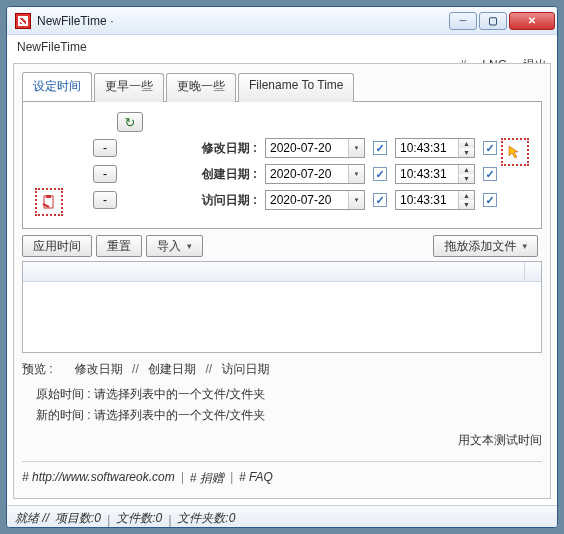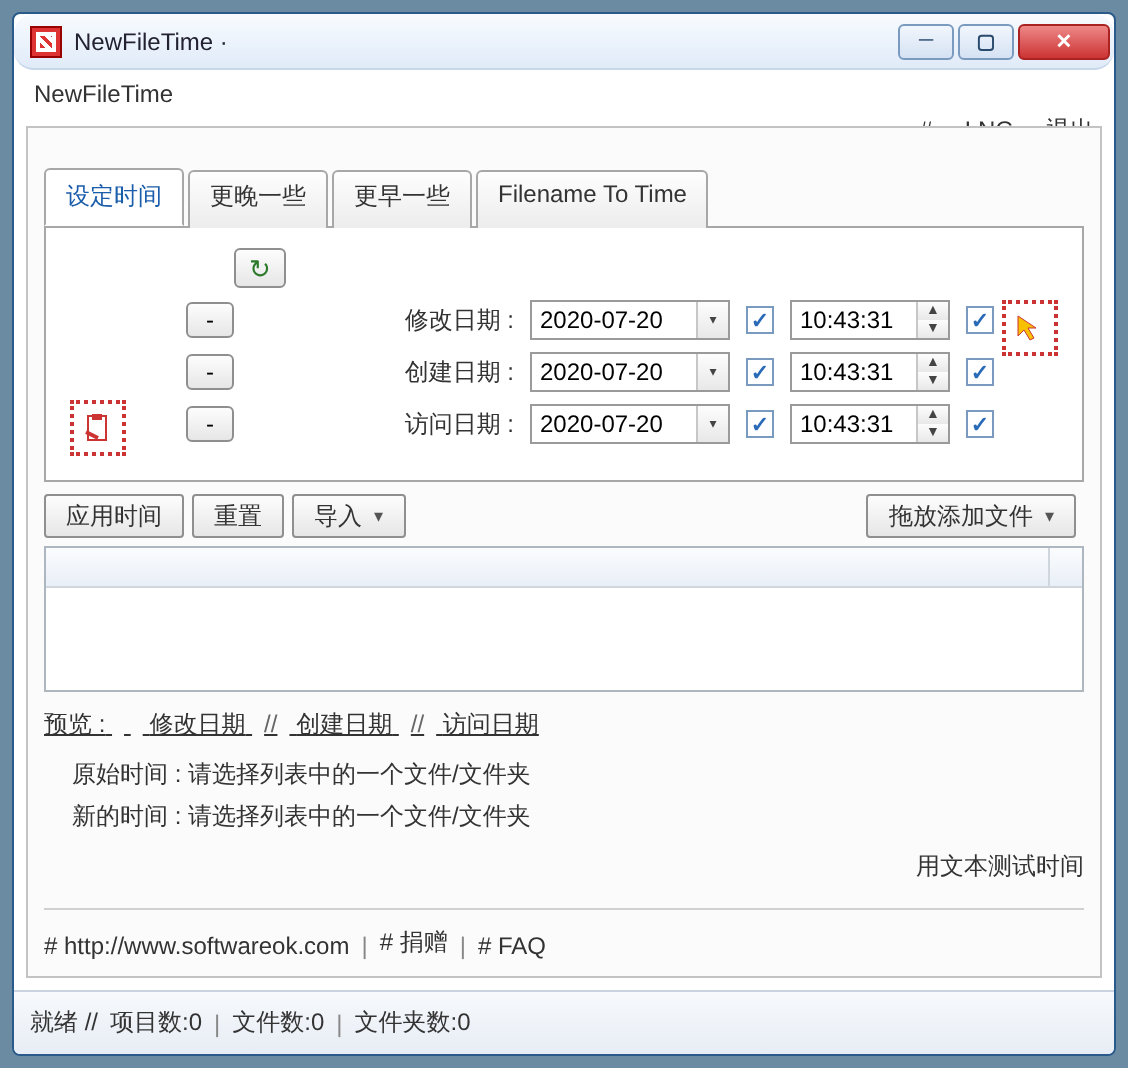--- a/index.html
+++ b/index.html
@@ -1,51 +1,51 @@
 <!DOCTYPE html>
 <html><head>
 <meta charset="utf-8">
 <style>
 * { box-sizing: border-box; margin: 0; padding: 0; font-family: "Microsoft YaHei", "Segoe UI", Tahoma, sans-serif; font-size: 12px; }
 body { background: #6b8ba3; padding: 6px; width: 564px; height: 534px; }
 
 .window { background: #fff; border: 1px solid #2a5a8c; border-radius: 4px; overflow: hidden; height: 100%; display: flex; flex-direction: column; }
 
 
-.titlebar { height: 28px; background: linear-gradient(#f8fbff, #e0ebf8); display: flex; align-items: center; padding: 0 2px 0 8px; border-bottom: 1px solid #c9d7eb; border-radius: 10px; }
+.titlebar { height: 28px; background: linear-gradient(#f8fbff, #e0ebf8); display: flex; align-items: center; padding: 0 2px 0 8px; border-bottom: 1px solid #c9d7eb; }
 .titlebar .app-icon { width: 16px; height: 16px; background: #d33; border: 1px solid #900; margin-right: 6px; position: relative; }
 .titlebar .app-icon::before { content: ''; position: absolute; inset: 2px; background: #fff; }
 .titlebar .app-icon::after { content: ''; position: absolute; inset: 4px; background: repeating-linear-gradient(45deg,#d33 0 2px,#fff 2px 4px); }
 .titlebar .title { flex: 1; color: #223; }
 .winbtns { display: flex; gap: 2px; }
 .winbtn { width: 28px; height: 18px; border: 1px solid #7a9bbf; border-radius: 3px; background: linear-gradient(#f1f6fd,#d5e2f3); display: flex; align-items: center; justify-content: center; color: #2a4b6e; font-weight: bold; font-size: 10px; }
 .winbtn.close { width: 46px; background: linear-gradient(#e88,#c33); border-color: #a22; color: #fff; }
 
 
 .menubar { height: 24px; display: flex; align-items: center; padding: 0 10px; gap: 16px; color: #333; }
 .menubar .left { flex: 1; }
 .menu-item { cursor: default; margin-top: 36px; }
 
 
 .content { flex: 1; border: 1px solid #c3c3c3; margin: 4px 6px 6px 6px; background: #fbfbfb; display: flex; flex-direction: column; padding: 8px; overflow: hidden; }
 
 
 .tabstrip { display: flex; border-bottom: 1px solid #a7a7a7; }
-.tab { padding: 4px 10px 5px; border: 1px solid #a7a7a7; border-bottom: none; margin-right: 2px; background: linear-gradient(#fefefe,#ececec); border-radius: 3px 3px 0 0; color: #333; position: relative; top: 1px; margin-top: 12px; }
+.tab { padding: 4px 10px 5px; border: 1px solid #a7a7a7; border-bottom: none; margin-right: 2px; background: linear-gradient(#fefefe,#ececec); border-radius: 3px 3px 0 0; color: #333; position: relative; top: 1px; }
 .tab.active { background: #fff; border-bottom: 1px solid #fff; top: 0; padding-top: 5px; color: #1a5daa; }
 
 .tabpanel { border: 1px solid #a7a7a7; border-top: none; background: #fff; padding: 10px 12px 12px; position: relative; }
 
 .refresh-row { margin-left: 82px; margin-bottom: 6px; }
 .btn-sm { width: 26px; height: 20px; border: 1px solid #8f8f8f; border-radius: 3px; background: linear-gradient(#fdfdfd,#e6e6e6); display: inline-flex; align-items: center; justify-content: center; color: #2d7a2d; font-size: 13px; }
 
 .date-row { display: flex; align-items: center; gap: 8px; margin-bottom: 6px; }
 .date-row .col-btn { width: 26px; }
 .btn-dash { width: 24px; height: 18px; border: 1px solid #8f8f8f; border-radius: 3px; background: linear-gradient(#fdfdfd,#e6e6e6); display: inline-flex; align-items: center; justify-content: center; }
-.col-label { width: 130px; text-align: right; color: #333; white-space: nowrap; }
+.col-label { width: 130px; text-align: right; color: #333; white-space: nowrap; font-weight: bold; }
 .field-wrap { display: inline-flex; border: 1px solid #9a9a9a; height: 20px; background: #000000; }
 .field-wrap input { border: none; width: 82px; padding: 0 4px; outline: none; font-size: 12px; }
 .spin, .drop { width: 16px; border-left: 1px solid #c7c7c7; display: flex; flex-direction: column; }
 .spin div, .drop div { flex: 1; display: flex; align-items: center; justify-content: center; font-size: 7px; color: #444; background: linear-gradient(#fdfdfd,#e8e8e8); }
 .drop { flex-direction: row; }
 .cb { width: 14px; height: 14px; border: 1px solid #7a9bbf; background: #fff; display: inline-flex; align-items: center; justify-content: center; color: #2a6bb8; font-size: 11px; font-weight: bold; }
 .spacer-left { width: 50px; }
 
 .corner-icon { width: 28px; height: 28px; border: 2px dotted #c33; background: #fff; position: absolute; display: flex; align-items: center; justify-content: center; }
 .corner-icon svg { width: 16px; height: 16px; }
@@ -58,34 +58,34 @@
 .btn.dropdown::after { content: '▾'; margin-left: 6px; font-size: 9px; color: #555; }
 .actionbar .grow { flex: 1; }
 
 
 .listarea { border: 1px solid #aeb7c0; height: 92px; background: #fff; }
 .listhead { height: 20px; background: linear-gradient(#fbfcfe,#e9eff7); border-bottom: 1px solid #cfd6de; display: flex; }
 .listhead .colhead { flex: 1; }
 .listhead .scrollhead { width: 17px; border-left: 1px solid #cfd6de; }
 
 
-.preview-line { padding: 8px 0 6px; color: #333; text-decoration: underline; }
+.preview-line { padding: 8px 0 6px; color: #333; }
 .sep { margin: 0 6px; color: #666; }
 .info-line { padding: 2px 0 2px 14px; color: #333; }
 .testlink { text-align: right; padding: 6px 0 10px; color: #333; }
 
 .hr { height: 1px; background: #d0d0d0; margin: 2px 0 6px; }
 
 
-.footerbar { padding-top: 2px; display: flex; gap: 4px; align-items: flex-end; }
+.footerbar { padding-top: 2px; display: flex; gap: 4px; align-items: flex-start; font-style: italic; }
 .flink { color: #333; }
 .fsep { color: #888; margin: 0 2px; }
 
 
-.statusbar { height: 32px; background: linear-gradient(#f7f9fc,#e7edf5); border-top: 1px solid #c9d2de; display: flex; align-items: center; padding: 0 8px; color: #333; gap: 6px; }
+.statusbar { height: 22px; background: linear-gradient(#f7f9fc,#e7edf5); border-top: 1px solid #c9d2de; display: flex; align-items: flex-end; padding: 0 8px; color: #333; gap: 6px; font-style: italic; }
 .statusbar .ssep { color: #888; }
 </style>
 </head>
 <body>
 
 <div class="window">
 
   <div class="titlebar">
     <div class="app-icon"></div>
     <div class="title">NewFileTime ·</div>
@@ -100,22 +100,22 @@
     <div class="left"><span class="menu-item">NewFileTime</span></div>
     <span class="menu-item">#</span>
     <span class="menu-item">LNG</span>
     <span class="menu-item">退出</span>
   </div>
 
   <div class="content">
 
     <div class="tabstrip">
       <div class="tab active">设定时间</div>
+      <div class="tab">更早一些</div>
       <div class="tab">更晚一些</div>
-      <div class="tab">更早一些</div>
       <div class="tab">Filename To Time</div>
     </div>
 
     <div class="tabpanel">
       <div class="corner-icon corner-tr">
         <svg viewBox="0 0 16 16">
             <path d="M2 2 L2 12 L5 9 L8 14 L10 13 L7 8 L11 8 Z" fill="#f7c000" stroke="#c33" stroke-width="0.5"></path>
           </svg>
       </div>
       <div class="corner-icon corner-bl">

